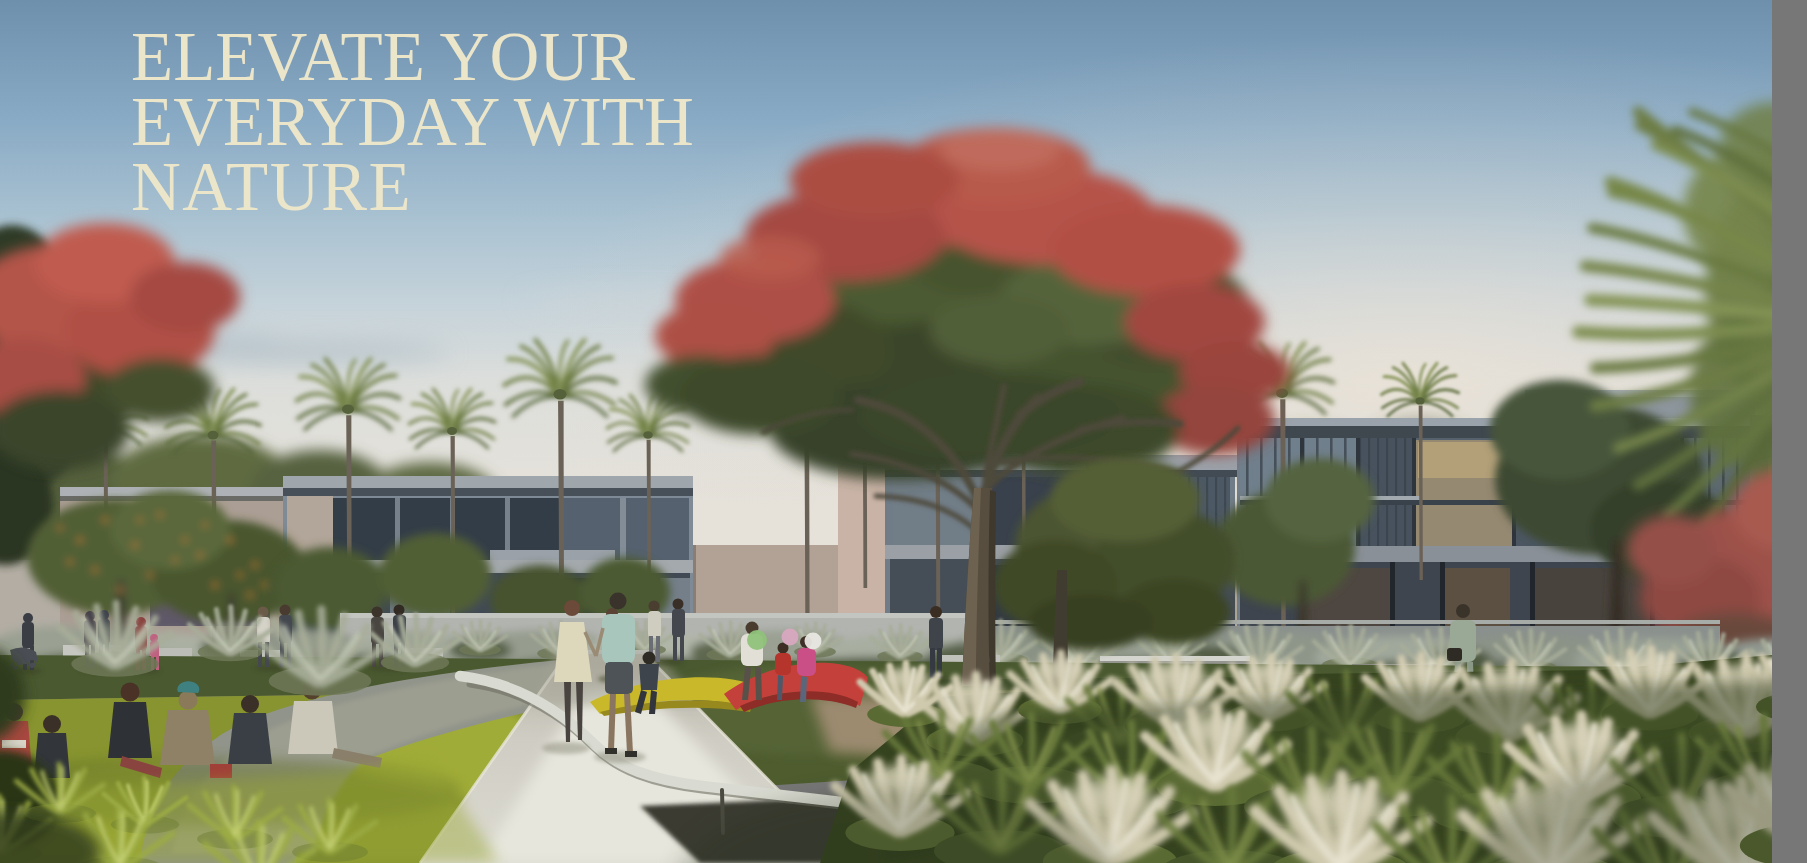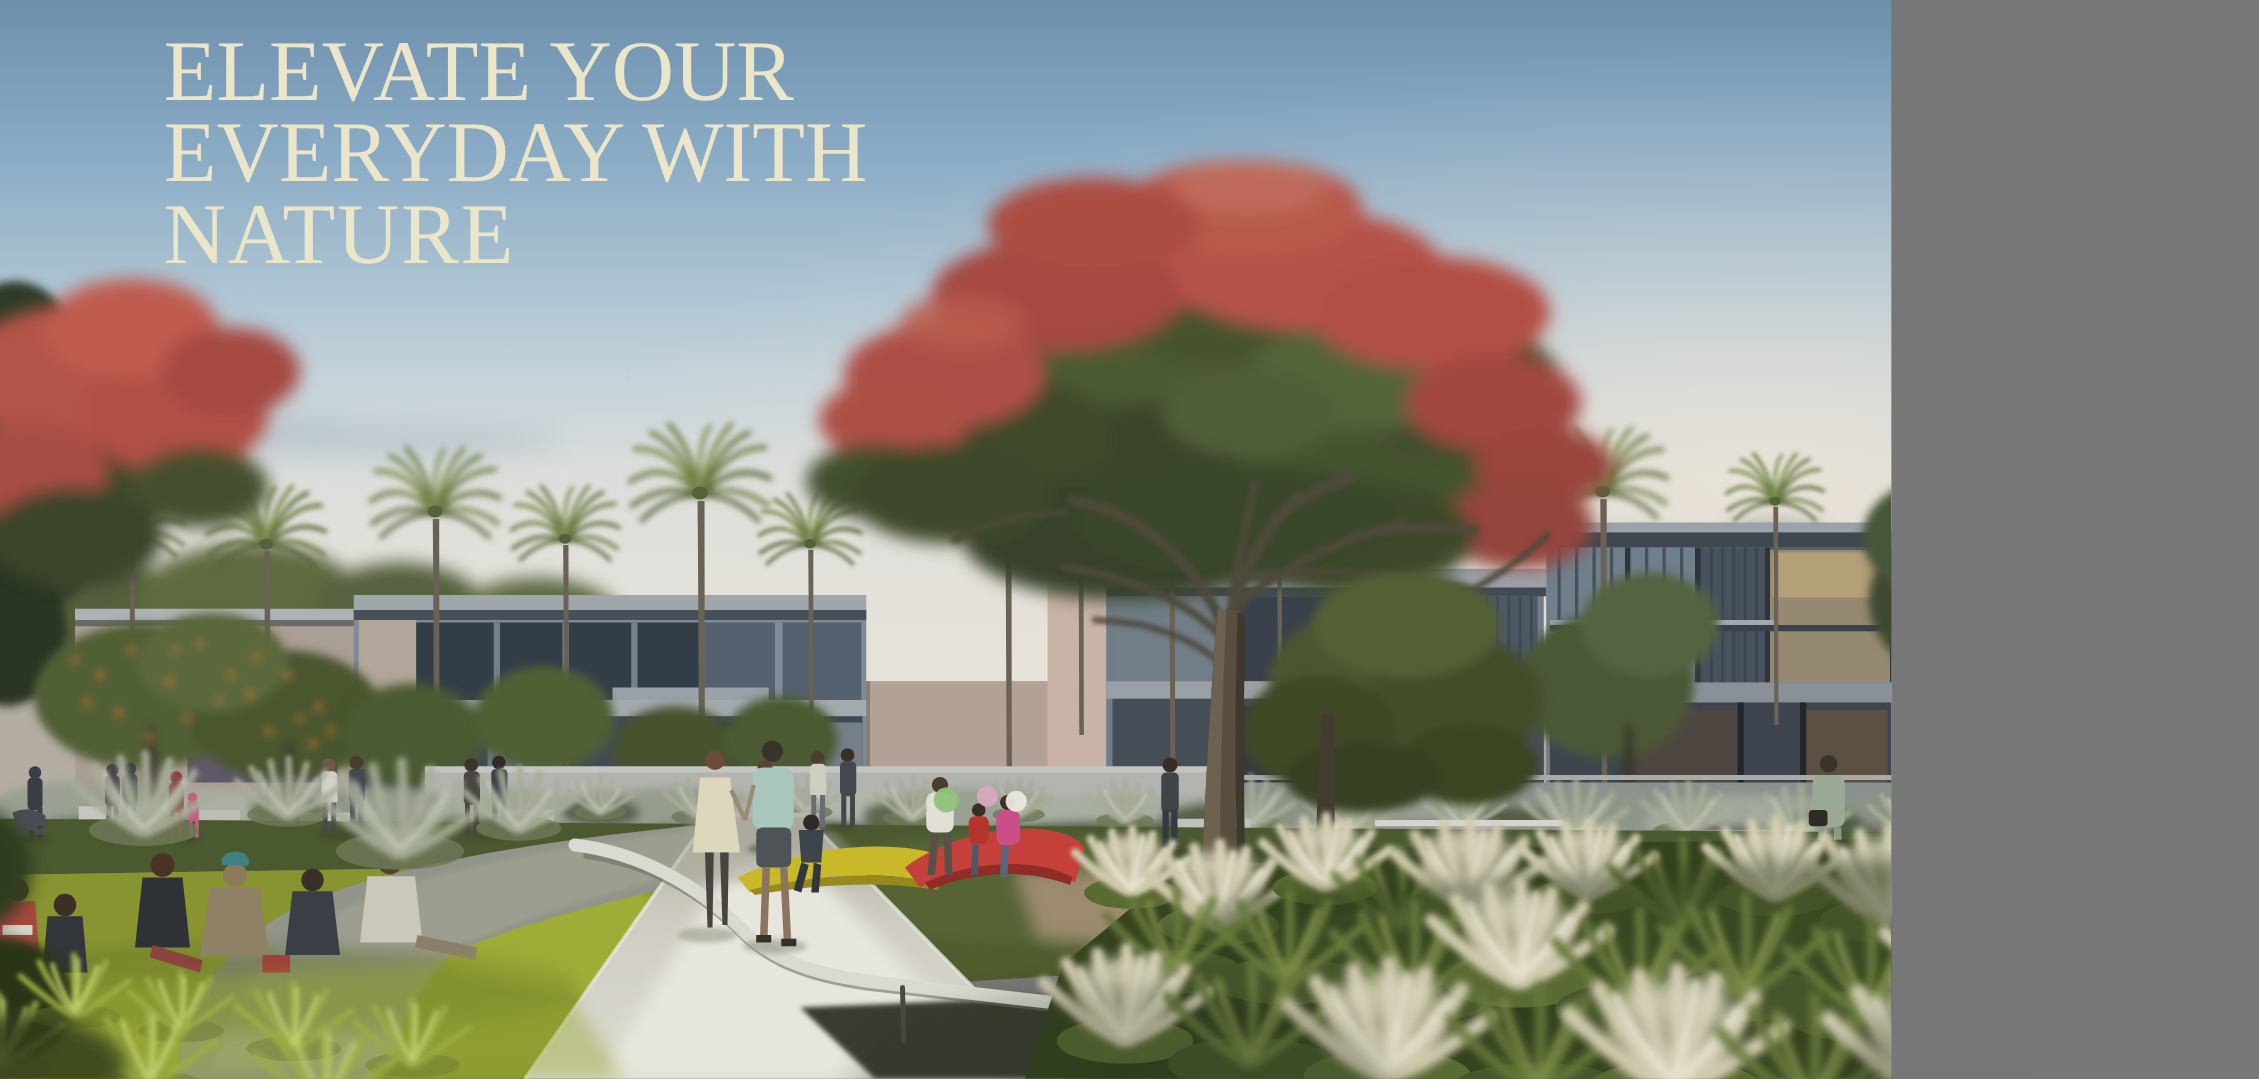--- a/index.html
+++ b/index.html
@@ -1,16 +1,16 @@
 <!DOCTYPE html>
 <html><head>
 <meta charset="utf-8">
 <style>
 html,body{margin:0;padding:0;background:#777;}
-#stage{position:relative;width:1513px;height:863px;overflow:hidden;}
+#stage{position:relative;width:1772px;height:863px;overflow:hidden;}
 svg{display:block;}
 </style>
 </head>
 <body>
 <div id="stage">
 <svg width="1807" height="863" viewBox="0 0 1807 863">
 <defs>
 <linearGradient id="sky" x1="0" y1="0" x2="0" y2="1">
   <stop offset="0" stop-color="#6e90ad"></stop>
   <stop offset="0.18" stop-color="#8aabc5"></stop>

